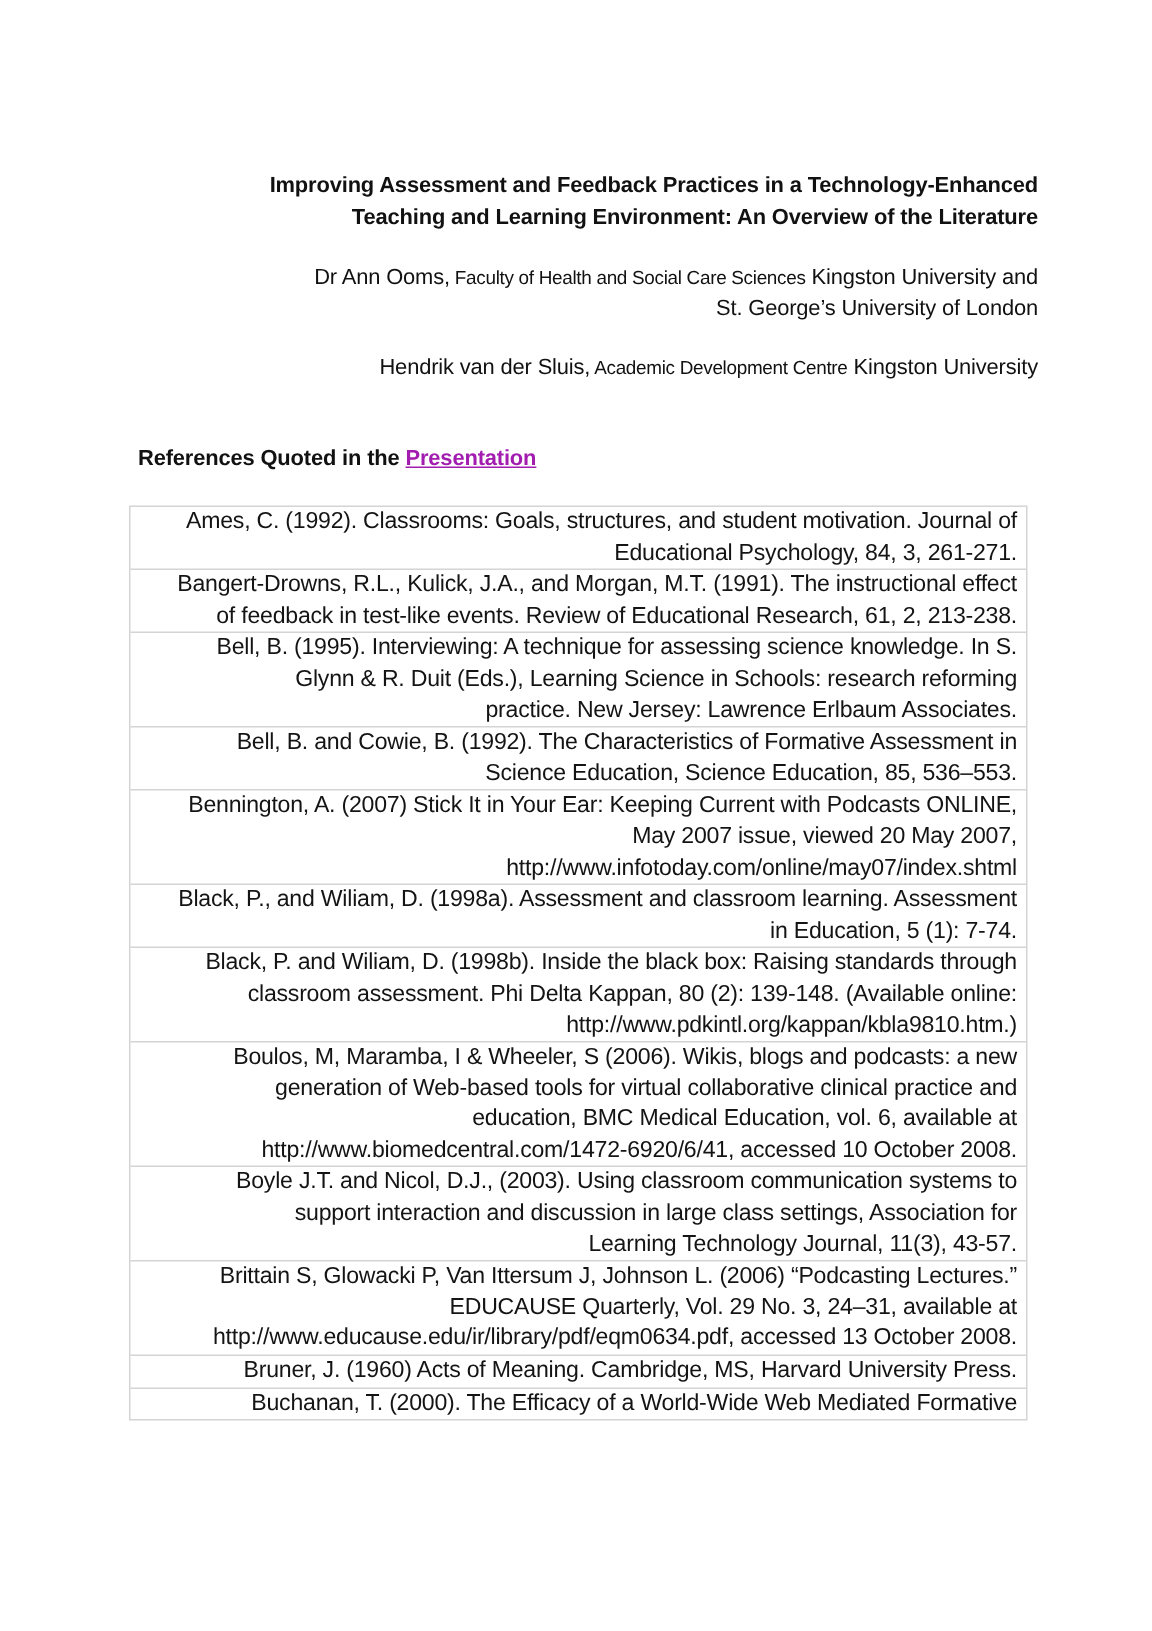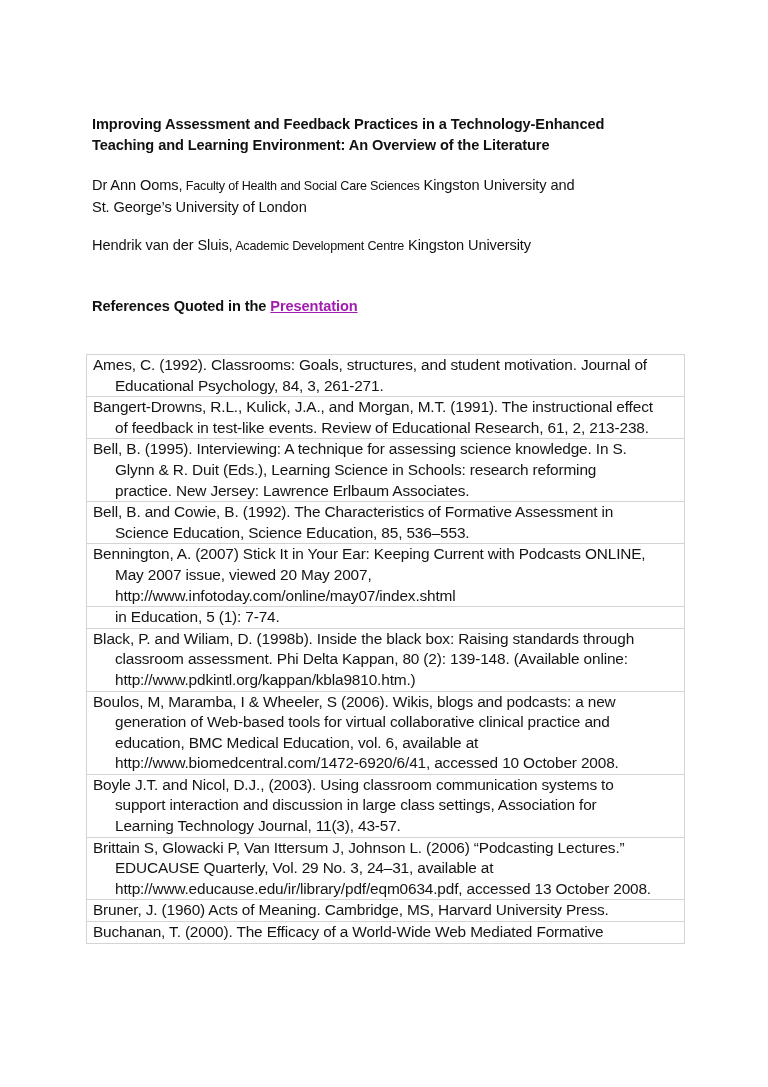--- a/index.html
+++ b/index.html
@@ -14,20 +14,21 @@
       overflow: hidden;
       font-family: "Liberation Sans", sans-serif;
       color: #111111;
     }
     .page {
       position: absolute;
       left: 0; top: 0;
       width: 731px;
       height: 1087px;
       background: #ffffff;
+      text-align: right;
     }
     .title {
       position: absolute;
       left: 92px;
       top: 114px;
       width: 600px;
       font-weight: bold;
       font-size: 14.6px;
       line-height: 21px;
       letter-spacing: -0.1px;
@@ -56,21 +57,21 @@
       line-height: 21px;
       letter-spacing: -0.1px;
     }
     .refs-heading a {
       color: #a21caf;
       text-decoration: underline;
     }
     .ref-table {
       position: absolute;
       left: 86px;
-      top: 354px;
+      top: 337px;
       width: 597px;
       border: 1px solid #d4d4d4;
       border-collapse: collapse;
     }
     .ref-row {
       border-bottom: 1px solid #d4d4d4;
       padding: 0 6px 0 6px;
       font-size: 15.4px;
       line-height: 20.6px;
       letter-spacing: -0.15px;
@@ -131,20 +132,21 @@
       <div class="ref-row">
         <span class="ref-line">Bell, B. and Cowie, B. (1992). The Characteristics of Formative Assessment in</span>
         <span class="ref-line cont">Science Education, Science Education, 85, 536–553.</span>
       </div>
       <div class="ref-row">
         <span class="ref-line">Bennington, A. (2007) Stick It in Your Ear: Keeping Current with Podcasts ONLINE,</span>
         <span class="ref-line cont">May 2007 issue, viewed 20 May 2007,</span>
         <span class="ref-line cont">http://www.infotoday.com/online/may07/index.shtml</span>
       </div>
       <div class="ref-row">
+        <span class="ref-line">Black, P., and Wiliam, D. (1998a). Assessment and classroom learning. Assessment</span>
         <span class="ref-line cont">in Education, 5 (1): 7-74.</span>
       </div>
       <div class="ref-row">
         <span class="ref-line">Black, P. and Wiliam, D. (1998b). Inside the black box: Raising standards through</span>
         <span class="ref-line cont">classroom assessment. Phi Delta Kappan, 80 (2): 139-148. (Available online:</span>
         <span class="ref-line cont">http://www.pdkintl.org/kappan/kbla9810.htm.)</span>
       </div>
       <div class="ref-row">
         <span class="ref-line">Boulos, M, Maramba, I &amp; Wheeler, S (2006). Wikis, blogs and podcasts: a new</span>
         <span class="ref-line cont">generation of Web-based tools for virtual collaborative clinical practice and</span>

